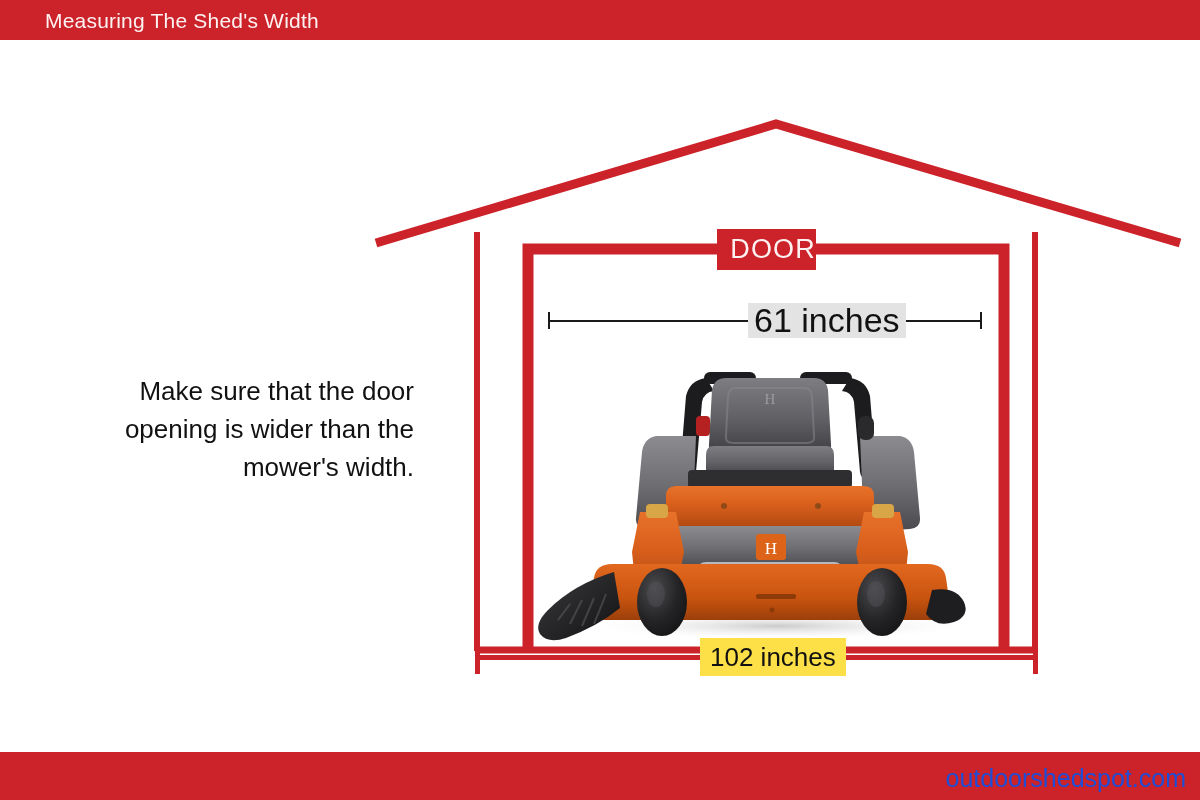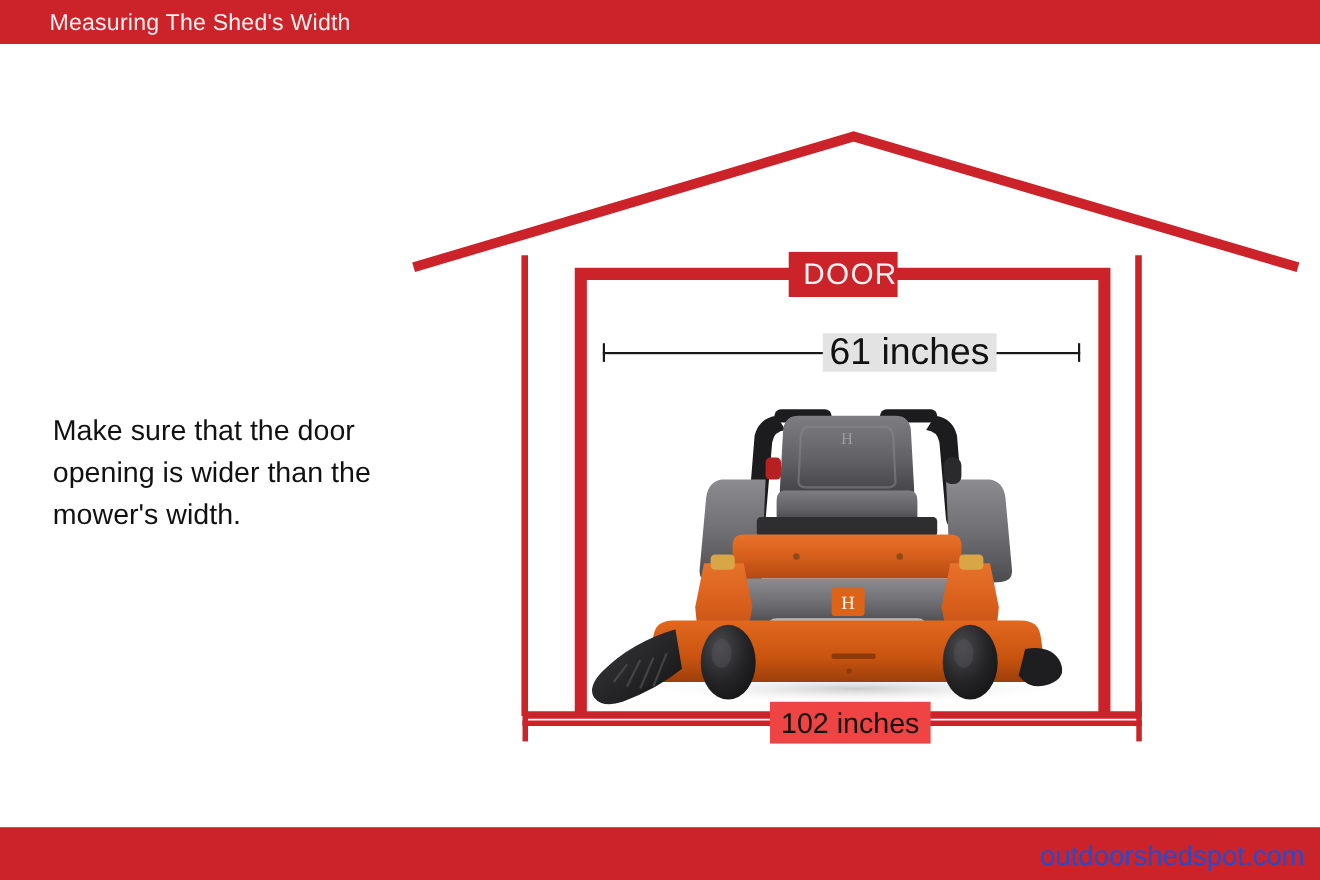--- a/index.html
+++ b/index.html
@@ -54,21 +54,21 @@
     color: #1d4ed8;
     white-space: nowrap;
   }
 
   
   .caption {
     position: absolute;
     left: 48px;
     top: 372px;
     width: 366px;
-    text-align: left;
+    text-align: right;
     font-size: 26px;
     line-height: 38px;
     color: #111111;
   }
 
   
   .shed-stage {
     position: absolute;
     left: 0; top: 0;
     width: 1200px;
@@ -149,21 +149,21 @@
     height: 36px;
     background: #cc2229;
   }
   .dim102-tick-l { left: 475px; }
   .dim102-tick-r { left: 1033px; }
   .dim102-label {
     position: absolute;
     left: 700px;
     top: 638px;
     padding: 0 10px;
-    background: #ef4444;
+    background: #fde047;
     color: #111111;
     font-size: 26px;
     line-height: 38px;
     white-space: nowrap;
   }
 </style>
 </head>
 <body>
 
 <div class="header-bar"></div>

